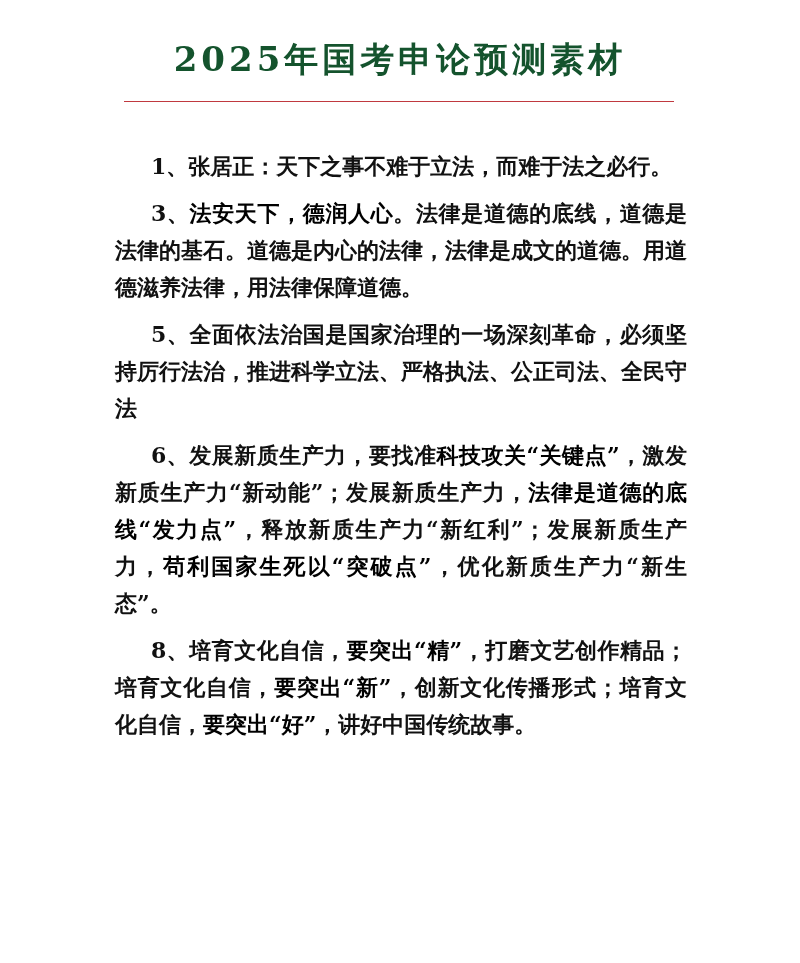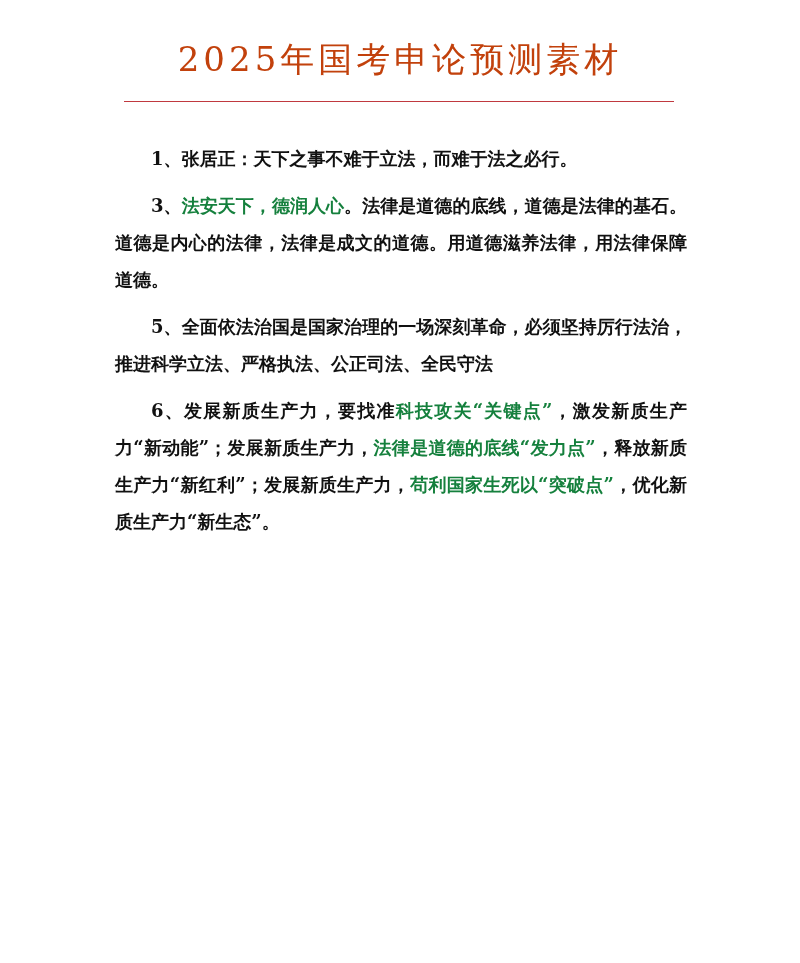--- a/index.html
+++ b/index.html
@@ -1,39 +1,42 @@
 <!DOCTYPE html>
 <html><head>
   <meta charset="utf-8">
   <style>
     html, body { margin: 0; padding: 0; background: #ffffff; }
     body { width: 800px; height: 963px; overflow: hidden; position: relative;
            font-family: "DejaVu Serif", "Liberation Serif", serif; color: #111; }
     .title { position: absolute; top: 22px; left: 0; width: 800px; text-align: center;
-             font-family: "DejaVu Serif", "Liberation Serif", serif; font-weight: normal;
-             font-size: 34px; color: #c2410c; letter-spacing: 4px; line-height: 50px; margin-top: 12px; }
+             font-family: "DejaVu Serif", "Liberation Serif", serif; font-weight: bold;
+             font-size: 34px; color: #14532d; letter-spacing: 4px; line-height: 50px; margin-top: 12px; }
     .rule { position: absolute; top: 101px; left: 124px; width: 550px; height: 1px;
             background: #c0393f; }
     .content { position: absolute; top: 140px; left: 115px; width: 572px; }
-    .para { margin: 0 0 10px 0; font-size: 18px; line-height: 37px; font-weight: bold;
+    .para { margin: 8px 0 10px 0; font-size: 22px; line-height: 37px; font-weight: bold;
             text-indent: 36px; text-align: justify; word-break: break-all; }
-    .hl { color: #15803d; }
+    .hl { color: #000000; }
   </style>
 </head>
 <body>
 
 <h1 class="title">2025年国考申论预测素材</h1>
 <div class="rule"></div>
 
 <div class="content">
   <p class="para">
     <span>1、张居正：天下之事不难于立法，而难于法之必行。</span>
   </p>
   <p class="para">
     <span>3、</span><span class="hl">法安天下，德润人心</span><span>。法律是道德的底线，道德是法律的基石。道德是内心的法律，法律是成文的道德。用道德滋养法律，用法律保障道德。</span>
   </p>
   <p class="para">
     <span>5、全面依法治国是国家治理的一场深刻革命，必须坚持厉行法治，推进科学立法、严格执法、公正司法、全民守法</span>
   </p>
   <p class="para">
     <span>6、发展新质生产力，要找准</span><span class="hl">科技攻关“关键点”</span><span>，激发新质生产力“新动能”；发展新质生产力，</span><span class="hl">法律是道德的底线“发力点”</span><span>，释放新质生产力“新红利”；发展新质生产力，</span><span class="hl">苟利国家生死以“突破点”</span><span>，优化新质生产力“新生态”。</span>
   </p>
+  <p class="para">
+    <span>8、培育文化自信，</span><span class="hl">要突出“精”</span><span>，打磨文艺创作精品；培育文化自信，</span><span class="hl">要突出“新”</span><span>，创新文化传播形式；培育文化自信，</span><span class="hl">要突出“好”</span><span>，讲好中国传统故事。</span>
+  </p>
 </div>
 
 </body></html>

